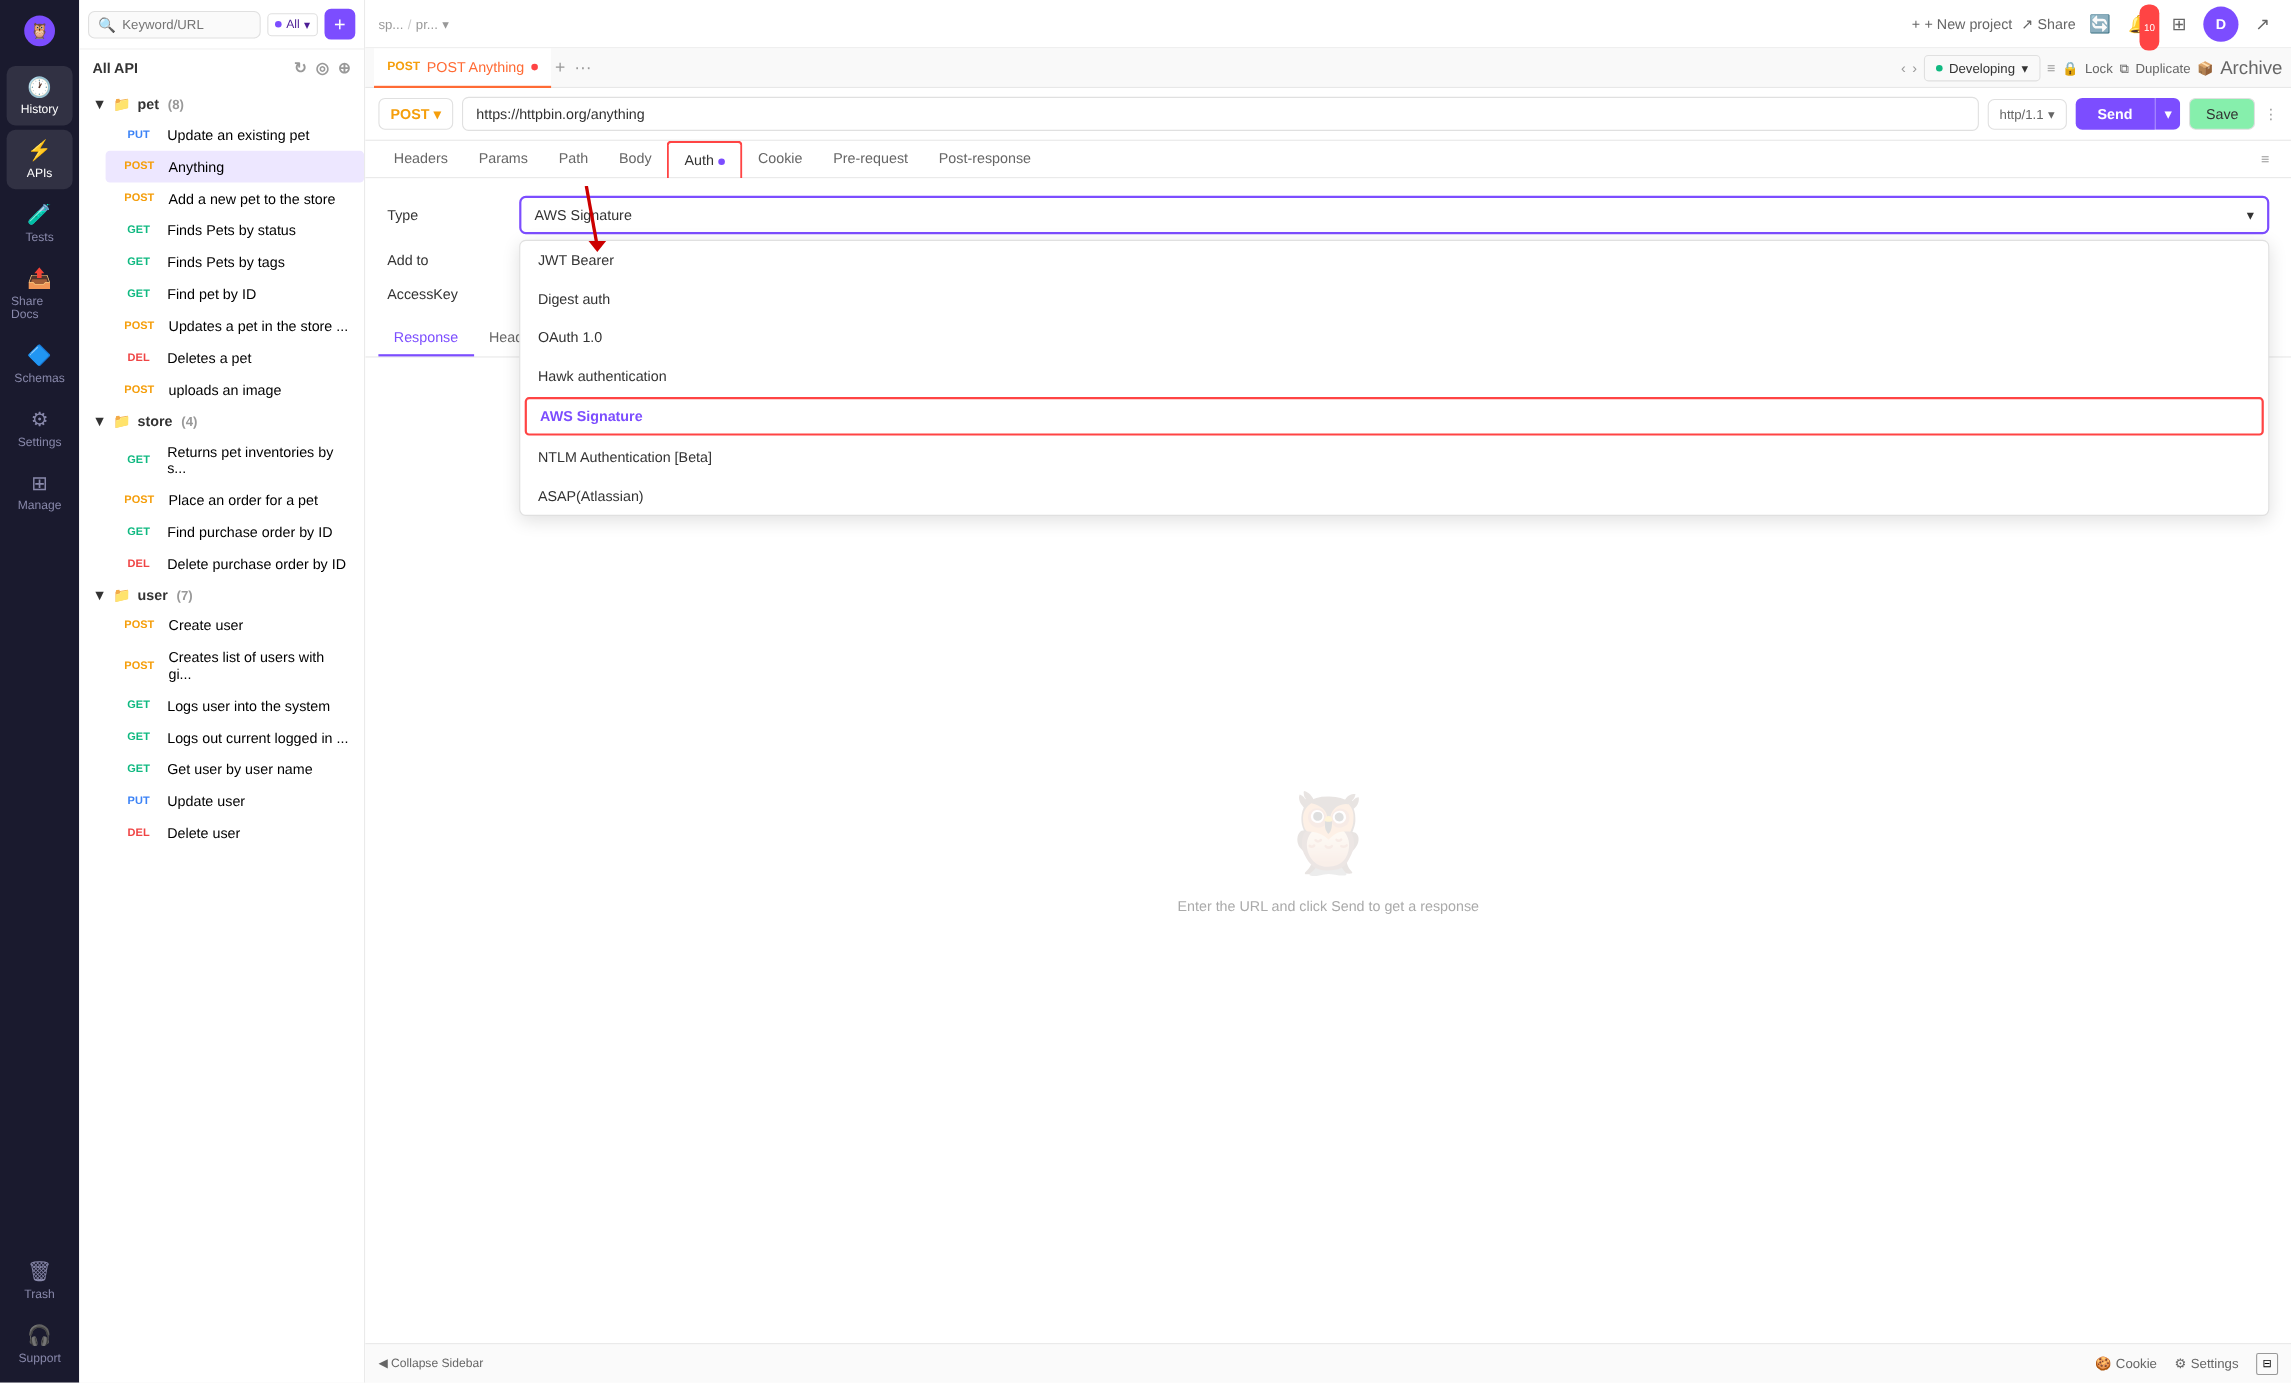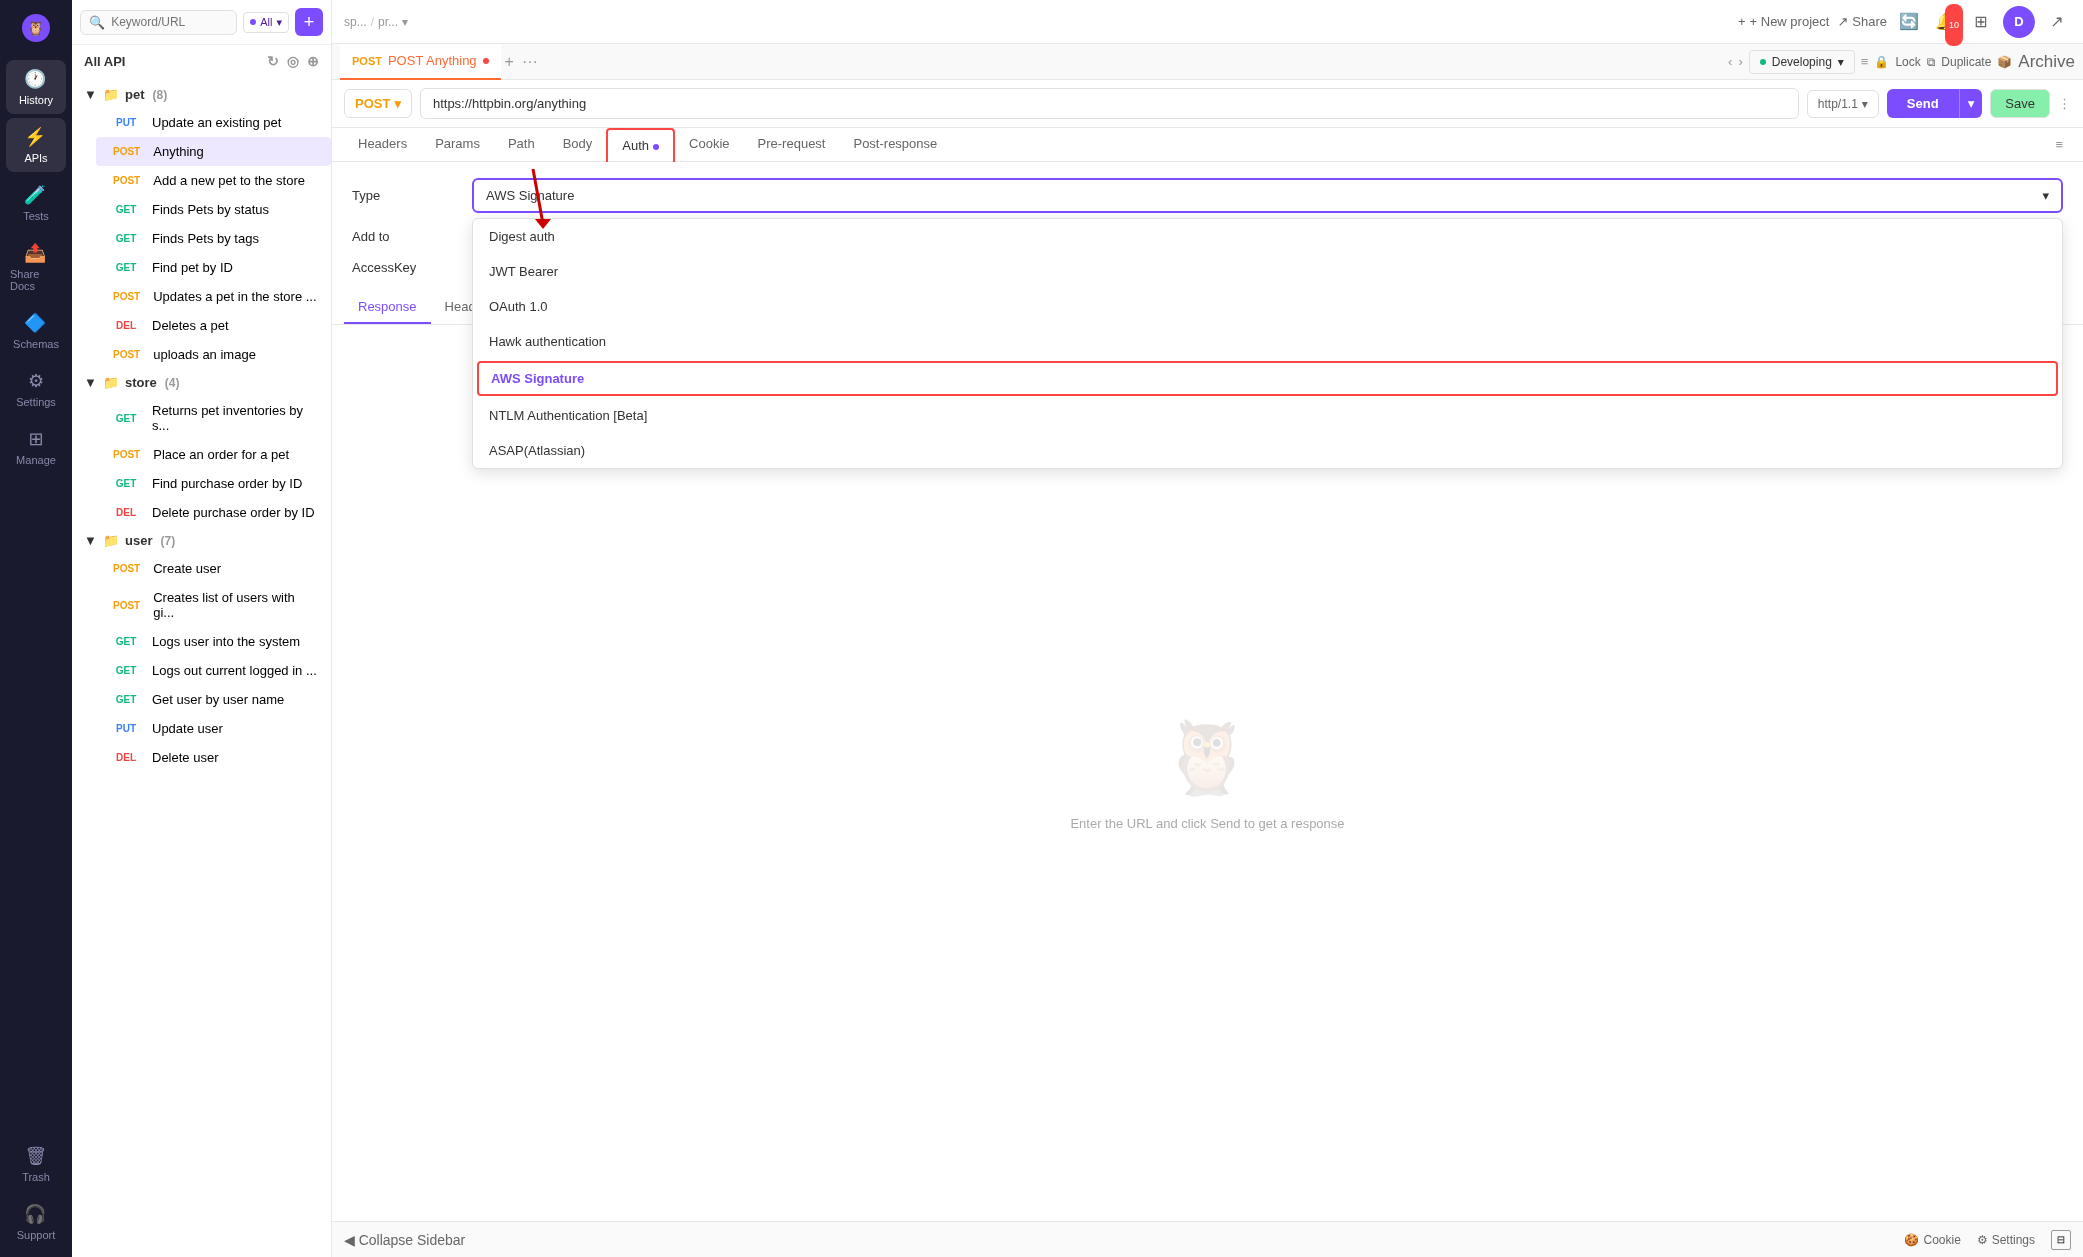--- a/index.html
+++ b/index.html
@@ -557,22 +557,22 @@
           </div>
 
           <div class="dropdown-overlay">
 
             <div style="position:absolute;top:-50px;left:40px;pointer-events:none;">
               <svg width="60" height="60" viewBox="0 0 60 60">
                 <line x1="20" y1="0" x2="30" y2="55" stroke="#cc0000" stroke-width="3"></line>
                 <polygon points="22,50 38,50 30,60" fill="#cc0000"></polygon>
               </svg>
             </div>
+            <div class="dropdown-item">JWT Bearer</div>
             <div class="dropdown-item">Digest auth</div>
-            <div class="dropdown-item">JWT Bearer</div>
             <div class="dropdown-item">OAuth 1.0</div>
             <div class="dropdown-item">Hawk authentication</div>
             <div class="dropdown-item selected">AWS Signature</div>
             <div class="dropdown-item">NTLM Authentication [Beta]</div>
             <div class="dropdown-item">ASAP(Atlassian)</div>
           </div>
         </div>
       </div>
       <div class="auth-row">
         <span class="auth-label">Add to</span>
@@ -592,21 +592,21 @@
         <div class="response-tab">Actu...</div>
       </div>
       <div class="empty-state">
         <div style="font-size:72px;opacity:0.15;">🦉</div>
         <span class="empty-text">Enter the URL and click Send to get a response</span>
       </div>
     </div>
   </div>
 
   <div class="bottom-bar">
-    <button style="background:none;border:none;cursor:pointer;color:#666;font-size:14px;">◀ Collapse Sidebar</button>
+    <button style="background:none;border:none;cursor:pointer;color:#666;font-size:11px;">◀ Collapse Sidebar</button>
     <div style="display:flex;gap:16px;">
       <button style="background:none;border:none;cursor:pointer;color:#666;font-size:12px;display:flex;align-items:center;gap:4px;">
         <span>🍪</span>
         <span>Cookie</span>
       </button>
       <button style="background:none;border:none;cursor:pointer;color:#666;font-size:12px;display:flex;align-items:center;gap:4px;">
         <span>⚙</span>
         <span>Settings</span>
       </button>
       <div style="width:20px;height:20px;border:1px solid #999;border-radius:2px;cursor:pointer;display:flex;align-items:center;justify-content:center;">

